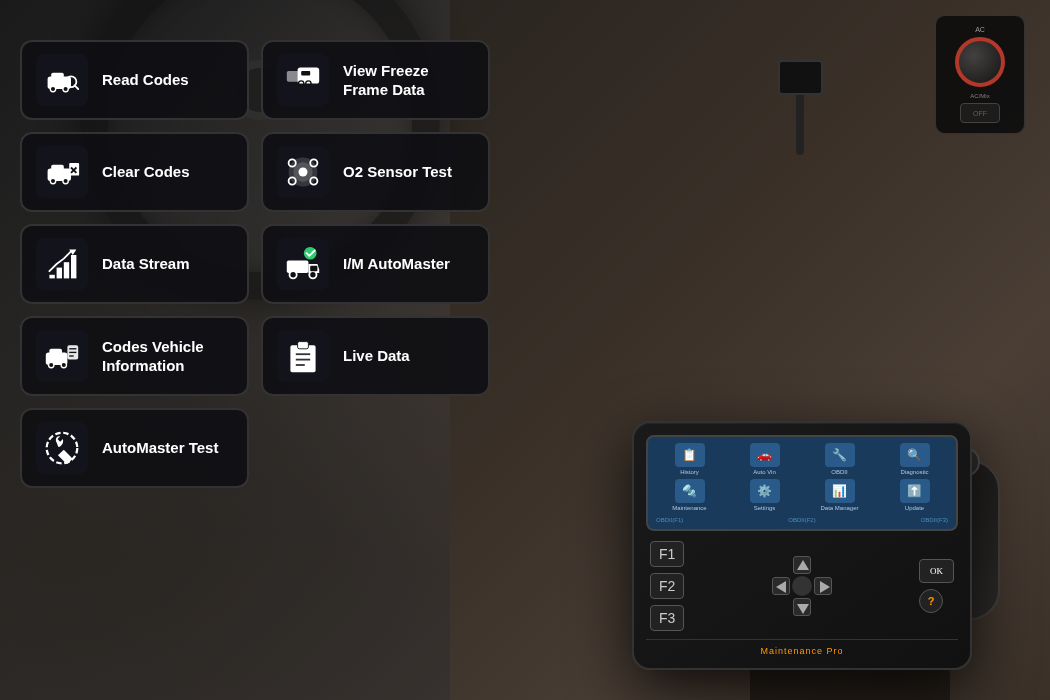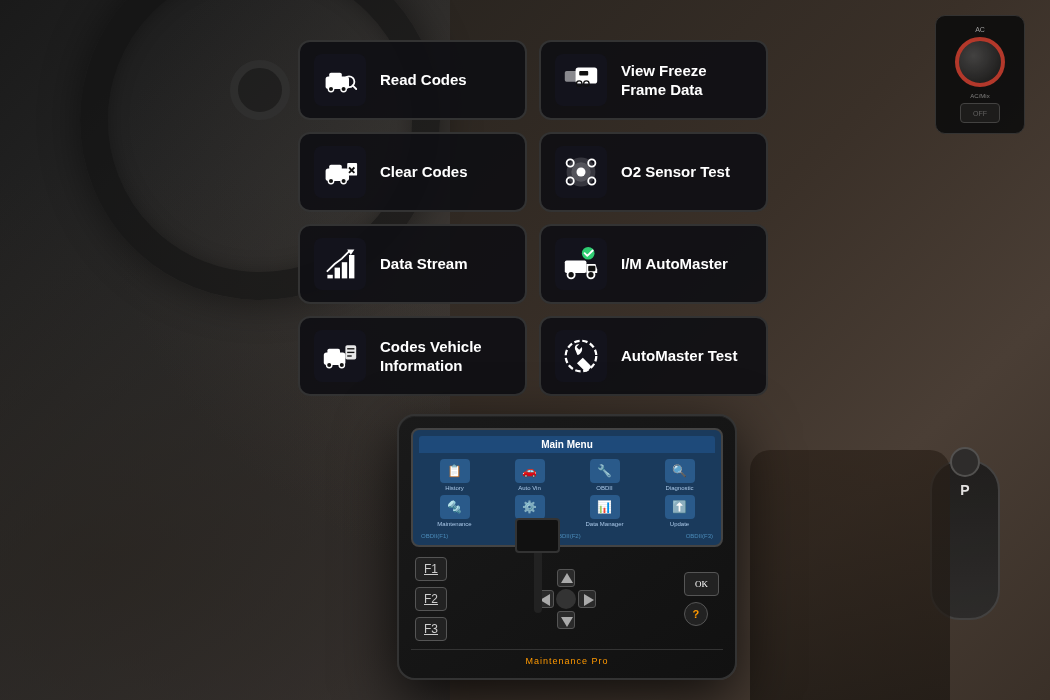--- a/index.html
+++ b/index.html
@@ -28,23 +28,22 @@
         radial-gradient(ellipse at 90% 60%, rgba(60,50,40,0.5) 0%, transparent 50%),
         radial-gradient(ellipse at 10% 80%, rgba(40,35,30,0.7) 0%, transparent 50%);
       z-index: 1;
     }
 
     .content {
       position: absolute;
       inset: 0;
       z-index: 2;
       display: flex;
-      align-items: center;
+      align-items: flex-start;
       padding: 30px 4px 20px 20px;
-      flex-direction: column;
     }
 
     
     .features-panel {
       display: grid;
       grid-template-columns: 1fr 1fr;
       grid-template-rows: repeat(5, 1fr);
       gap: 12px;
       width: 470px;
       flex-shrink: 0;
@@ -221,24 +220,23 @@
       display: flex;
       flex-direction: column;
       gap: 6px;
     }
 
     .fn-btn {
       background: #222;
       border: 1px solid #555;
       border-radius: 4px;
       color: #ccc;
-      font-size: 12px;
+      font-size: 14px;
       padding: 4px 8px;
       text-align: center;
-      text-decoration: underline;
     }
 
     .dpad {
       width: 60px;
       height: 60px;
       position: relative;
       display: flex;
       align-items: center;
       justify-content: center;
     }
@@ -445,20 +443,33 @@
           <rect x="26" y="8" width="12" height="16" rx="2" fill="white" opacity="0.9"></rect>
           <line x1="28" y1="12" x2="36" y2="12" stroke="#111" stroke-width="1.5"></line>
           <line x1="28" y1="16" x2="36" y2="16" stroke="#111" stroke-width="1.5"></line>
           <line x1="28" y1="20" x2="33" y2="20" stroke="#111" stroke-width="1.5"></line>
         </svg>
       </div>
       <div class="feature-label">Codes Vehicle
 Information</div>
     </div>
 
+    <div class="feature-btn">
+      <div class="feature-icon">
+        <svg viewBox="0 0 40 40" xmlns="http://www.w3.org/2000/svg">
+          <rect x="6" y="8" width="28" height="30" rx="2" fill="white"></rect>
+          <rect x="14" y="4" width="12" height="8" rx="2" fill="white" stroke="#111" stroke-width="1"></rect>
+          <line x1="12" y1="18" x2="28" y2="18" stroke="#333" stroke-width="2"></line>
+          <line x1="12" y1="24" x2="28" y2="24" stroke="#333" stroke-width="2"></line>
+          <line x1="12" y1="30" x2="22" y2="30" stroke="#333" stroke-width="2"></line>
+        </svg>
+      </div>
+      <div class="feature-label">Live
+Data</div>
+    </div>
 
     <div class="feature-btn">
       <div class="feature-icon">
         <svg viewBox="0 0 40 40" xmlns="http://www.w3.org/2000/svg">
           <circle cx="20" cy="20" r="17" fill="none" stroke="white" stroke-width="2.5" stroke-dasharray="6 3"></circle>
           <path d="M14 26 L26 14 M14 14 C12 10 14 6 18 7 L15 10 L18 13 L21 10 C22 14 20 18 16 19 Z" fill="white"></path>
           <path d="M22 22 L30 30 C31.5 31.5 31.5 33 30 34 L28 36 C26.5 37.5 25 37.5 23.5 36 L15.5 28 Z" fill="white"></path>
         </svg>
       </div>
       <div class="feature-label">AutoMaster
@@ -472,21 +483,20 @@
     <div style="position:absolute;top:30px;left:55%;transform:translateX(-40%);z-index:10;">
       <div style="width:45px;height:35px;background:#111;border-radius:4px;border:2px solid #333;margin:0 auto;"></div>
       <div style="width:8px;height:60px;background:#222;margin:0 auto;border-radius:0 0 4px 4px;"></div>
     </div>
 
     <div class="device">
       <div class="device-body">
 
 
         <div class="screen">
-          <div class="screen-header">Main Menu</div>
           <div class="screen-grid">
             <div class="screen-item">
               <div class="screen-icon">📋</div>
               <div class="screen-item-label">History</div>
             </div>
             <div class="screen-item">
               <div class="screen-icon">🚗</div>
               <div class="screen-item-label">Auto Vin</div>
             </div>
             <div class="screen-item">

